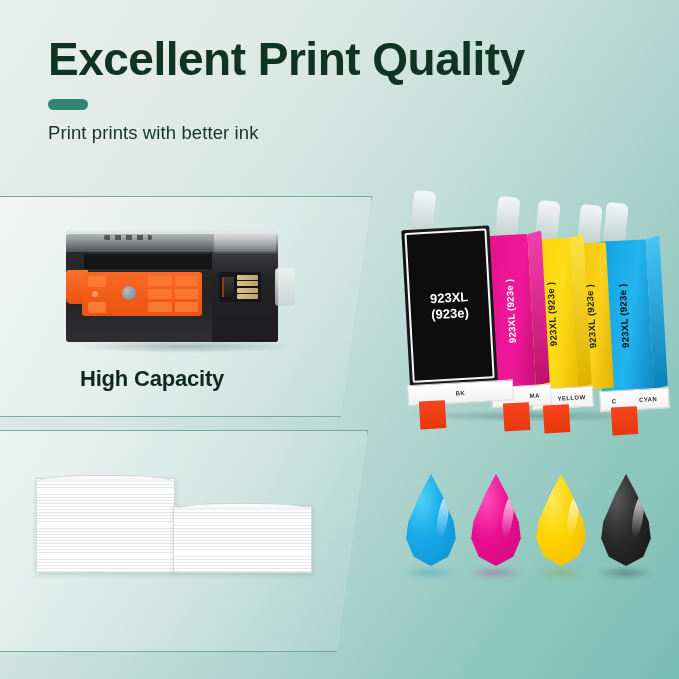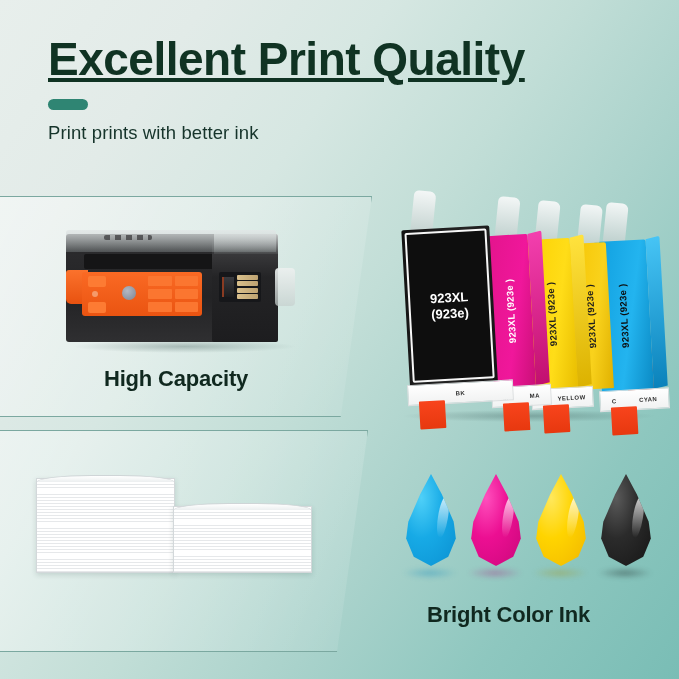--- a/index.html
+++ b/index.html
@@ -32,21 +32,20 @@
   .title {
     position: absolute;
     left: 48px;
     top: 35px;
     font-size: 46px;
     font-weight: bold;
     letter-spacing: -0.5px;
     color: #103323;
     line-height: 1.05;
     white-space: nowrap;
-    text-decoration: underline;
   }
 
   .accent-dash {
     position: absolute;
     left: 48px;
     top: 99px;
     width: 40px;
     height: 11px;
     border-radius: 6px;
     background: #2f8573;
@@ -85,21 +84,21 @@
   }
 
   .panel-caption {
     position: absolute;
     font-size: 22px;
     font-weight: bold;
     color: #10281f;
     white-space: nowrap;
     letter-spacing: -0.2px;
   }
-  #cap-high-capacity { left: 104px; top: 366px; }
+  #cap-high-capacity { left: 80px; top: 366px; }
   #cap-high-yield    { left: 73px; top: 586px; }
   #cap-bright-ink    { left: 427px; top: 602px; font-size: 22px; }
 
   
   .hc-wrap { position: absolute; left: 62px; top: 228px; width: 248px; height: 128px; }
 
   .hc-shadow {
     position: absolute; left: 10px; top: 112px; width: 225px; height: 13px;
     background: radial-gradient(ellipse at center, rgba(40,70,65,0.30), rgba(40,70,65,0) 70%);
   }
@@ -444,15 +443,14 @@
       <div class="drop-gloss"></div>
     </div>
     <div class="drop" id="drop-yellow">
       <div class="drop-gloss"></div>
     </div>
     <div class="drop" id="drop-black">
       <div class="drop-gloss"></div>
     </div>
   </div>
 
-  <div class="panel-caption" id="cap-bright-ink">Bright Color Ink</div>
 
 </div>
 
 </body></html>

